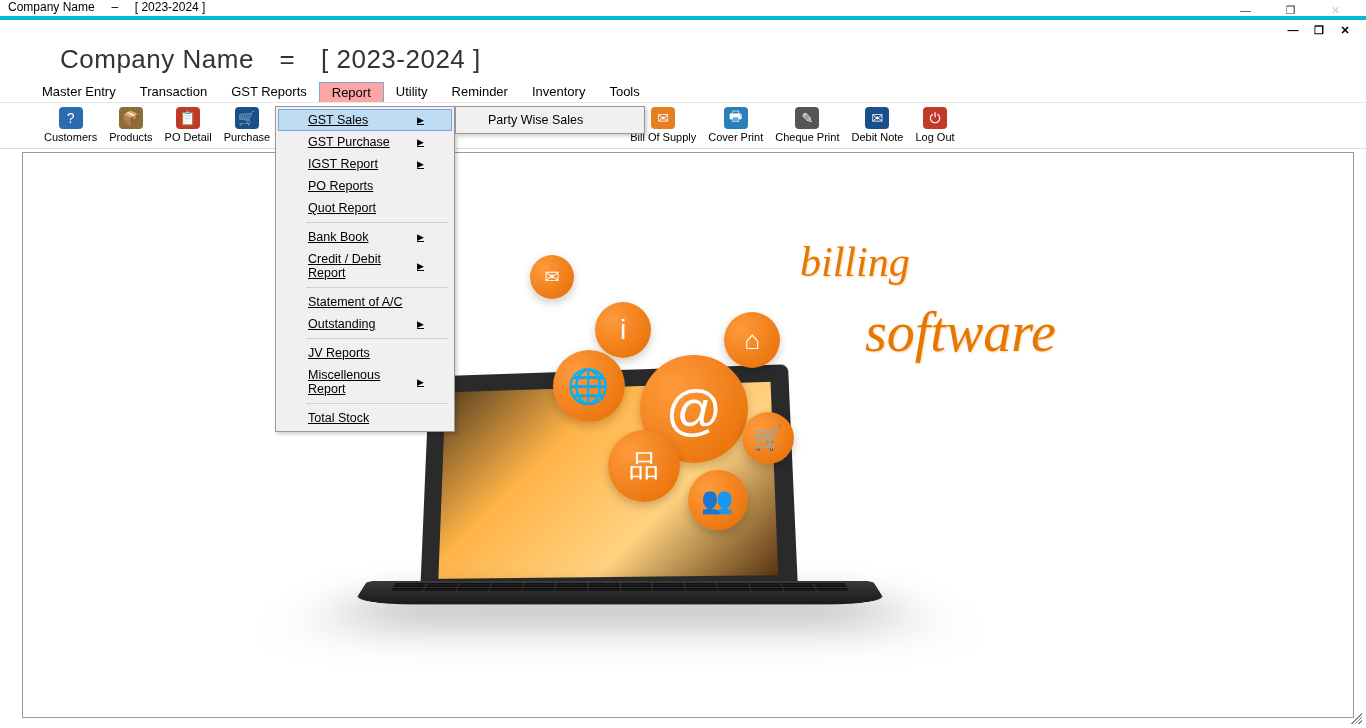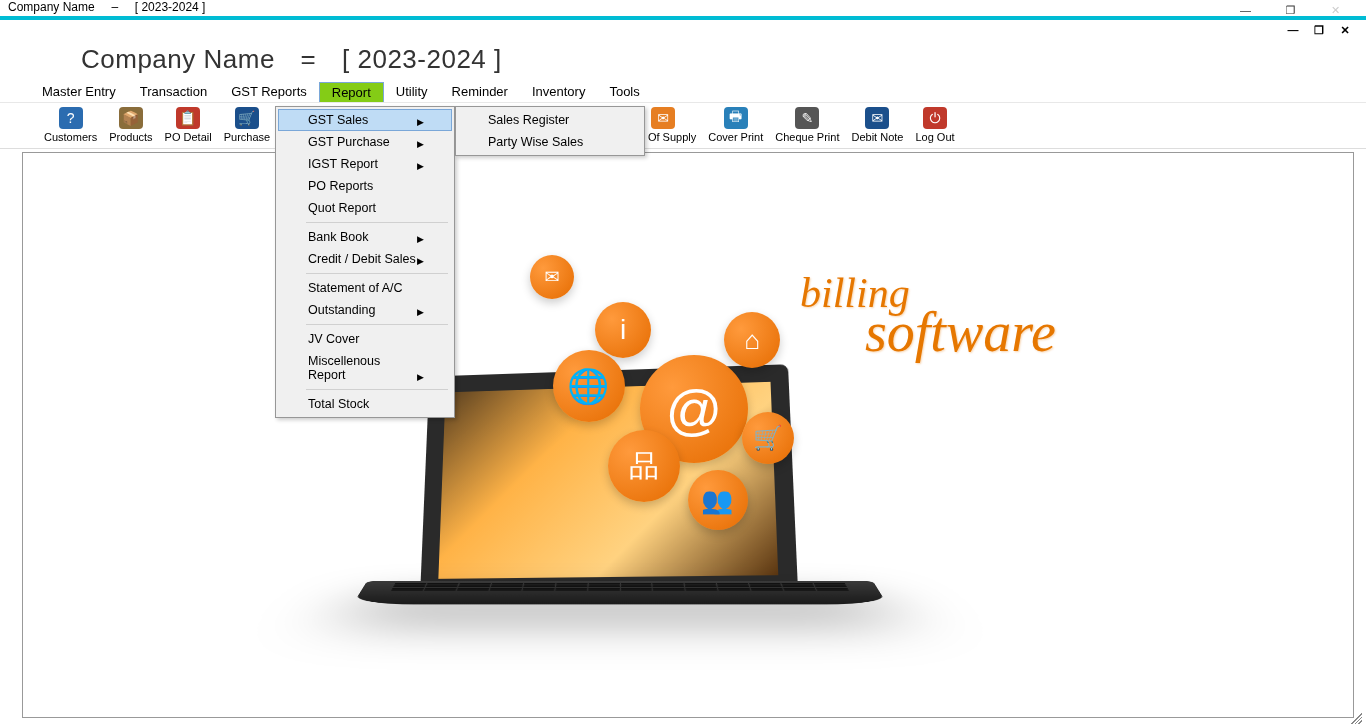--- a/index.html
+++ b/index.html
@@ -9,33 +9,33 @@
 .titlebar-text { flex: 1; }
 .win-controls { display: flex; gap: 0; }
 .win-btn { width: 45px; height: 20px; display: flex; align-items: center; justify-content: center; font-size: 11px; color: #333; }
 .win-btn.close-disabled { color: #ccc; }
 
 .teal-bar { height: 4px; background: #00bcd4; }
 
 .sub-titlebar { height: 20px; display: flex; justify-content: flex-end; align-items: center; padding-right: 10px; }
 .sub-win-btn { width: 22px; height: 16px; display: flex; align-items: center; justify-content: center; font-size: 11px; font-weight: bold; color: #000; margin-left: 4px; }
 
-.header { padding: 4px 60px 6px; font-size: 26px; color: #333; font-weight: 300; letter-spacing: 0.5px; margin-left: 21px; }
+.header { padding: 4px 60px 6px; font-size: 26px; color: #333; font-weight: 300; letter-spacing: 0.5px; }
 .header .eq { margin: 0 18px; }
 
 .menubar { display: flex; padding: 0 30px; font-size: 13px; height: 22px; align-items: center; border-bottom: 1px solid #e8e8e8; }
 .menu-item { padding: 2px 12px; cursor: default; text-align: right; }
-.menu-item.active { background: #84cc16; border: 1px solid #7aa7d8; border-bottom: none; }
+.menu-item.active { background: #fca5a5; border: 1px solid #7aa7d8; border-bottom: none; }
 
 .toolbar { display: flex; padding: 4px 30px 4px 38px; gap: 0; align-items: flex-start; border-bottom: 1px solid #ddd; height: 46px; }
 .tool-btn { display: flex; flex-direction: column; align-items: center; font-size: 11px; color: #000; padding: 0 6px; min-width: 50px; }
 .tool-icon { width: 24px; height: 22px; border-radius: 4px; margin-bottom: 2px; display: flex; align-items: center; justify-content: center; font-size: 14px; color: #fff; }
 
 .dropdown { position: absolute; top: 106px; left: 275px; width: 180px; background: #f0f0f0; border: 1px solid #979797; font-size: 12.5px; box-shadow: 2px 2px 4px rgba(0,0,0,0.2); padding: 2px; }
-.dd-item { padding: 4px 28px 4px 30px; display: flex; justify-content: space-between; align-items: flex-end; cursor: default; }
+.dd-item { padding: 4px 28px 4px 30px; display: flex; justify-content: space-between; align-items: center; cursor: default; text-decoration: underline; }
 .dd-item.hl { background: #bfdcf5; border: 1px solid #7aa7d8; padding: 3px 27px 3px 29px; }
 .dd-sep { height: 1px; background: #d0d0d0; margin: 3px 4px 3px 28px; }
 .arrow-r { font-size: 9px; color: #000; }
 
 .submenu { position: absolute; top: 106px; left: 455px; width: 190px; background: #f0f0f0; border: 1px solid #979797; font-size: 12.5px; box-shadow: 2px 2px 4px rgba(0,0,0,0.2); padding: 2px; }
 .sm-item { padding: 4px 10px 4px 30px; cursor: default; }
 
 .content { position: absolute; top: 152px; left: 22px; right: 12px; bottom: 10px; border: 1px solid #999; background: #fff; }
 .laptop { position: absolute; left: 30px; top: 185px; }
 .screen { width: 370px; height: 230px; background: linear-gradient(135deg, #5a4020, #ffb347, #ffd280, #5a3510); border: 18px solid #2a2a2a; border-radius: 8px; transform: perspective(900px) rotateX(12deg) rotateY(-6deg); position: relative; }
@@ -47,21 +47,21 @@
 .b1 { width: 44px; height: 44px; left: 530px; top: 255px; font-size: 18px; }
 .b2 { width: 56px; height: 56px; left: 595px; top: 302px; font-size: 28px; }
 .b3 { width: 72px; height: 72px; left: 553px; top: 350px; font-size: 34px; }
 .b4 { width: 108px; height: 108px; left: 640px; top: 355px; font-size: 56px; }
 .b5 { width: 56px; height: 56px; left: 724px; top: 312px; font-size: 26px; }
 .b6 { width: 52px; height: 52px; left: 742px; top: 412px; font-size: 24px; }
 .b7 { width: 72px; height: 72px; left: 608px; top: 430px; font-size: 30px; }
 .b8 { width: 60px; height: 60px; left: 688px; top: 470px; font-size: 26px; }
 
 .brand-text { position: absolute; font-family: 'Brush Script MT', cursive; color: #e67700; font-style: italic; text-shadow: 1px 1px 2px rgba(230,120,0,0.3); }
-.bt1 { left: 800px; top: 269px; font-size: 42px; }
+.bt1 { left: 800px; top: 238px; font-size: 42px; }
 .bt2 { left: 865px; top: 300px; font-size: 56px; }
 
 .resize-grip { position: absolute; right: 4px; bottom: 4px; width: 14px; height: 14px; background:
   linear-gradient(135deg, transparent 60%, #888 60%, #888 66%, transparent 66%, transparent 72%, #888 72%, #888 78%, transparent 78%, transparent 84%, #888 84%, #888 90%, transparent 90%); }
 </style>
 </head>
 <body>
 
 <div class="titlebar">
   <div class="titlebar-text">
@@ -275,43 +275,42 @@
     </div>
     <div class="dd-item">
       <span>Quot Report</span>
     </div>
     <div class="dd-sep"></div>
     <div class="dd-item">
       <span>Bank Book</span>
       <span class="arrow-r">▶</span>
     </div>
     <div class="dd-item">
-      <span>Credit / Debit Sales</span>
+      <span>Credit / Debit Report</span>
       <span class="arrow-r">▶</span>
     </div>
     <div class="dd-sep"></div>
     <div class="dd-item">
       <span>Statement of A/C</span>
     </div>
     <div class="dd-item">
       <span>Outstanding</span>
       <span class="arrow-r">▶</span>
     </div>
     <div class="dd-sep"></div>
     <div class="dd-item">
-      <span>JV Cover</span>
+      <span>JV Reports</span>
     </div>
     <div class="dd-item">
       <span>Miscellenous Report</span>
       <span class="arrow-r">▶</span>
     </div>
     <div class="dd-sep"></div>
     <div class="dd-item">
       <span>Total Stock</span>
     </div>
   </div>
 
 <div class="submenu" id="submenu">
-    <div class="sm-item">Sales Register</div>
     <div class="sm-item">Party Wise Sales</div>
   </div>
 
 <div class="resize-grip"></div>
 
 </body></html>

